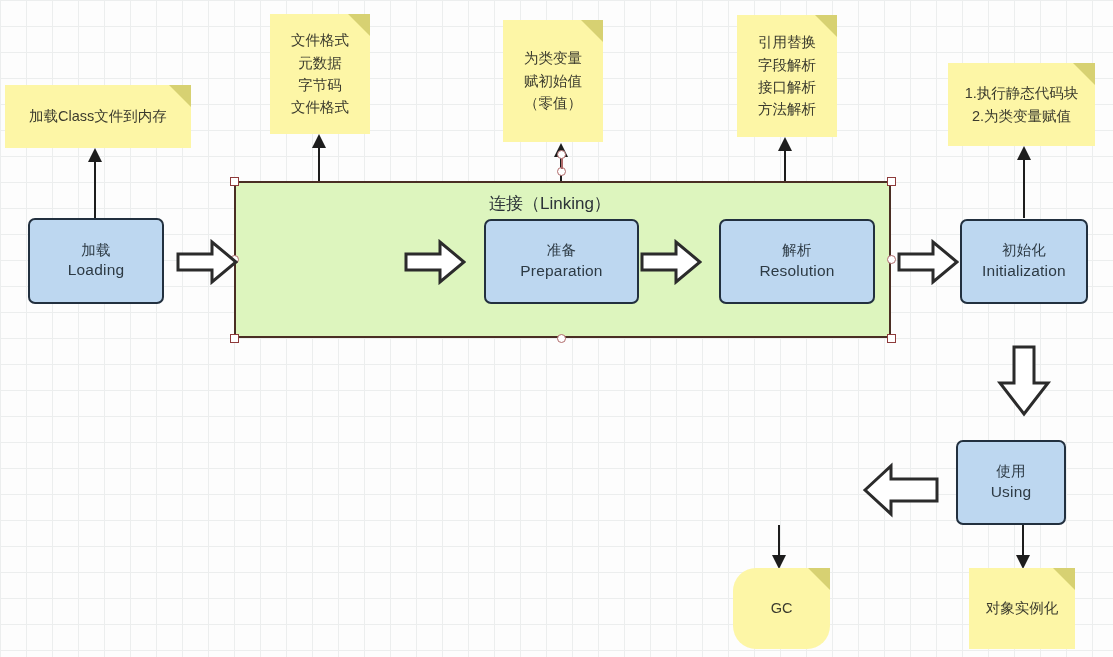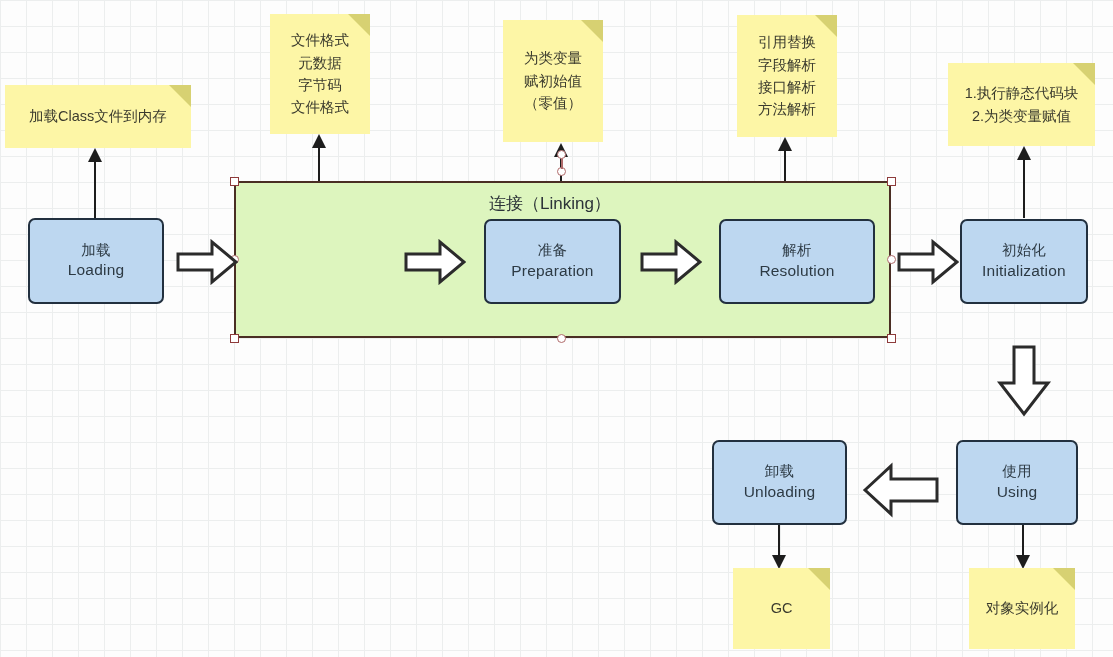--- a/index.html
+++ b/index.html
@@ -199,41 +199,37 @@
   <div class="handle-ci" style="left:557px; top:167px;"></div>
   <div class="handle-rot-stem" style="left:561px; top:158px; height:11px;"></div>
   <div class="handle-ci" style="left:557px; top:150px;"></div>
 
   <div class="pbox" id="box-loading" style="left:28px; top:218px; width:136px; height:86px;">
     <span class="cn">加载</span>
     <span class="en">Loading</span>
   </div>
 
 
-  <div class="pbox" id="box-preparation" style="left:484px; top:219px; width:137px; height:85px;">
+  <div class="pbox" id="box-preparation" style="left:484px; top:219px; width:155px; height:85px;">
     <span class="cn">准备</span>
     <span class="en">Preparation</span>
   </div>
 
   <div class="pbox" id="box-resolution" style="left:719px; top:219px; width:156px; height:85px;">
     <span class="cn">解析</span>
     <span class="en">Resolution</span>
   </div>
 
   <div class="pbox" id="box-initialization" style="left:960px; top:219px; width:128px; height:85px;">
     <span class="cn">初始化</span>
     <span class="en">Initialization</span>
   </div>
 
-  <div class="pbox" id="box-unloading" style="left:712px; top:440px; width:135px; height:85px;">
-    <span class="cn">卸载</span>
-    <span class="en">Unloading</span>
-  </div>
-
-  <div class="pbox" id="box-using" style="left:956px; top:440px; width:122px; height:85px;">
+
+  <div class="pbox" id="box-using" style="left:956px; top:440px; width:110px; height:85px;">
     <span class="cn">使用</span>
     <span class="en">Using</span>
   </div>
 
   <div class="blockarrow" style="left:176px; top:239px;">
     <svg width="62" height="46" viewBox="0 0 62 46">
       <polygon points="2,15 36,15 36,3 60,23 36,43 36,31 2,31" fill="#ffffff" stroke="#2b2b2b" stroke-width="3" stroke-linejoin="miter"></polygon>
     </svg>
   </div>
 
@@ -263,21 +259,21 @@
 
   <div class="blockarrow" style="left:862px; top:459px;">
     <svg width="78" height="62" viewBox="0 0 78 62">
       <polygon points="3,31 29,7 29,20 75,20 75,42 29,42 29,55" fill="#ffffff" stroke="#2b2b2b" stroke-width="3" stroke-linejoin="miter"></polygon>
     </svg>
   </div>
 
   <div class="conn" style="left:778px; top:525px; height:34px;"></div>
   <div class="head-down" style="left:772px; top:555px;"></div>
 
-  <div class="note" id="note-gc" style="left:733px; top:568px; width:97px; height:81px;">
+  <div class="note" id="note-gc" style="left:733px; top:568px; width:97px; height:81px;border-radius:23px;">
     <span class="fold"></span>
     <span class="line">GC</span>
   </div>
 
   <div class="conn" style="left:1022px; top:525px; height:34px;"></div>
   <div class="head-down" style="left:1016px; top:555px;"></div>
 
   <div class="note" id="note-object" style="left:969px; top:568px; width:106px; height:81px;">
     <span class="fold"></span>
     <span class="line">对象实例化</span>

